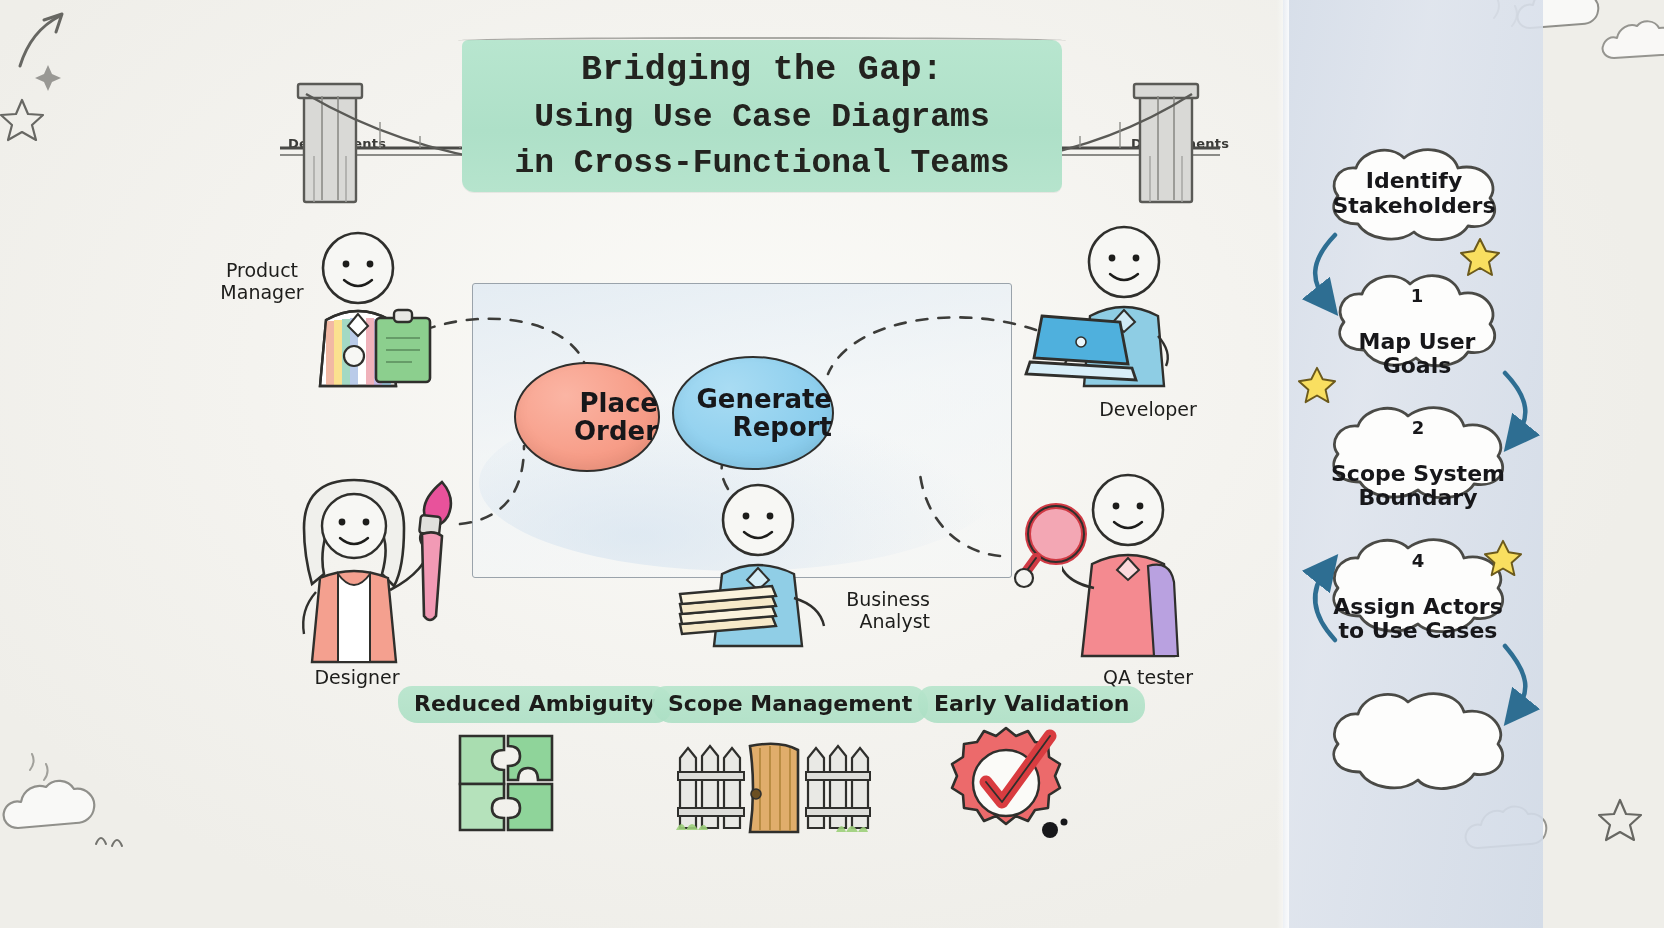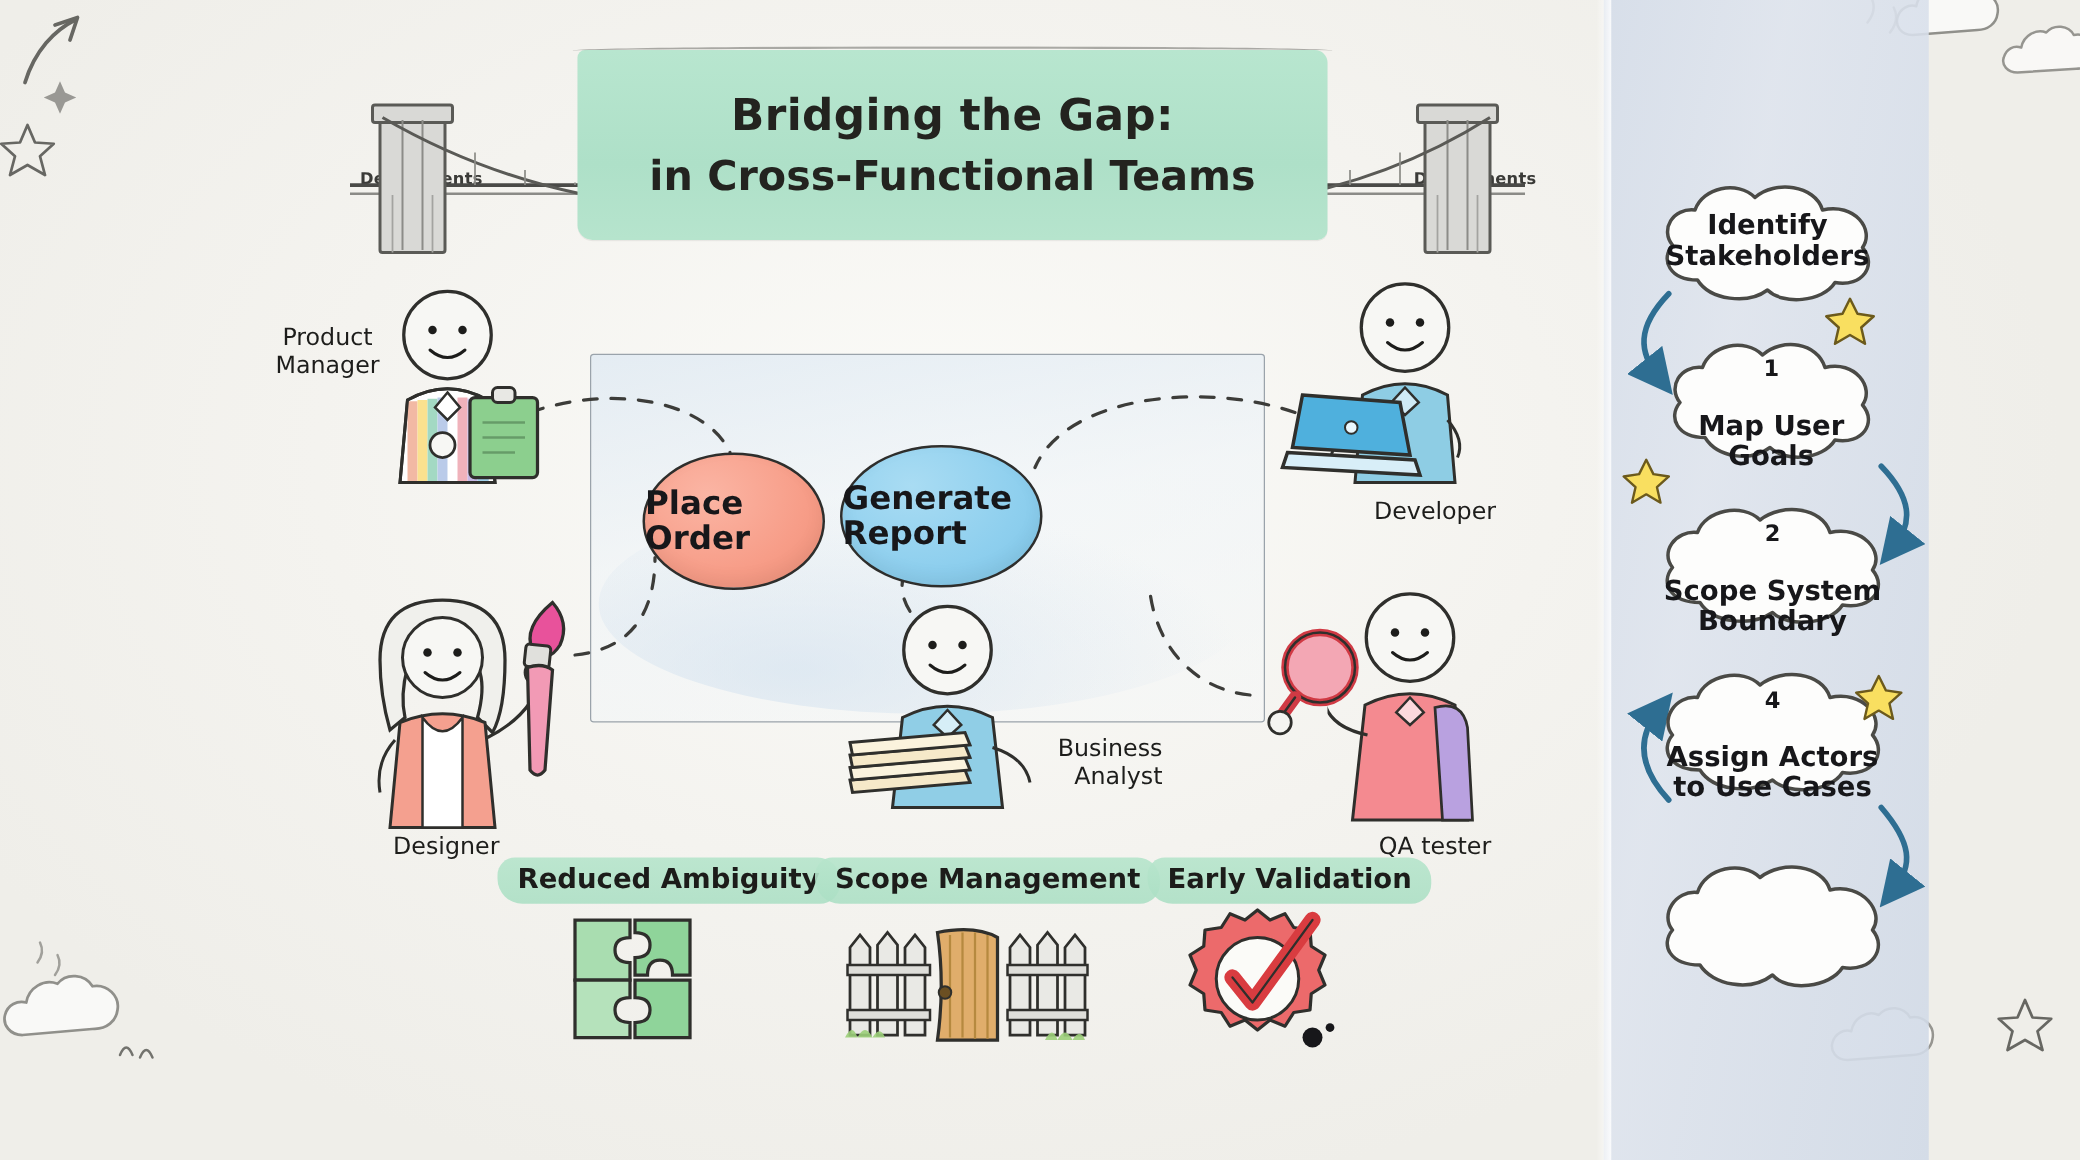--- a/index.html
+++ b/index.html
@@ -21,20 +21,21 @@
 
   
   #title-banner {
     left: 462px; top: 40px; width: 600px; height: 152px;
     background: linear-gradient(180deg, #b8e6cf 0%, #aee0c8 60%, #b6e4cd 100%);
     border-radius: 6px 10px 8px 12px;
     box-shadow: 0 1px 0 rgba(0,0,0,.06);
     display: flex; flex-direction: column;
     align-items: center; justify-content: center;
     z-index: 6;
+    font-family: Liberation Mono, monospace;
   }
   #title-banner::before {
     content: ""; position: absolute; left: -4px; right: -4px; top: -3px; height: 5px;
     background: transparent;
     border-top: 2px solid #6d6d68;
     border-radius: 50%;
     opacity: .55;
   }
   .title-line { color: #23231f; font-weight: 700; text-align: center; }
   .t1 { font-size: 35px; line-height: 50px; letter-spacing: .3px; }
@@ -61,21 +62,21 @@
     content:""; position:absolute; left:6px; right:10px; bottom:6px; height:60%;
     background: radial-gradient(ellipse at 30% 80%, rgba(205,222,238,.55), rgba(255,255,255,0) 70%);
     border-radius: 50%;
   }
 
   
   .usecase {
     display: flex; align-items: center; justify-content: center;
     border: 2.2px solid #2e2e2c;
     border-radius: 50%;
-    font-weight: 700; color: #17171a; text-align: left;
+    font-weight: 700; color: #17171a; text-align: right;
     line-height: 1.08;
     z-index: 7;
     box-shadow: inset 0 -6px 14px rgba(0,0,0,.06);
   }
   #uc-place-order {
     left: 514px; top: 362px; width: 146px; height: 110px;
     font-size: 26px;
     background: radial-gradient(ellipse at 35% 30%, #fbb5a4 0%, #f79d88 60%, #ef8f78 100%);
   }
   #uc-generate-report {
@@ -209,20 +210,21 @@
       <line x1="880" y1="96" x2="880" y2="142"></line>
         <line x1="912" y1="96" x2="912" y2="142"></line>
     </g>
   </svg>
 
   <div class="abs dept-label" id="dept-left">Departments</div>
   <div class="abs dept-label" id="dept-right">Departments</div>
 
   <div class="abs" id="title-banner">
     <div class="title-line t1">Bridging the Gap:</div>
+    <div class="title-line t2">Using Use Case Diagrams</div>
     <div class="title-line t3">in Cross-Functional Teams</div>
   </div>
 
   <div class="abs" id="system-box"></div>
 
   <svg class="abs" id="assoc-svg" width="1664" height="928" viewBox="0 0 1664 928">
     <g stroke="#3c3c39" stroke-width="2.6" fill="none" stroke-linecap="round" stroke-dasharray="11 11">
 
       <path d="M424 330 C 492 306, 566 322, 584 362"></path>
 

